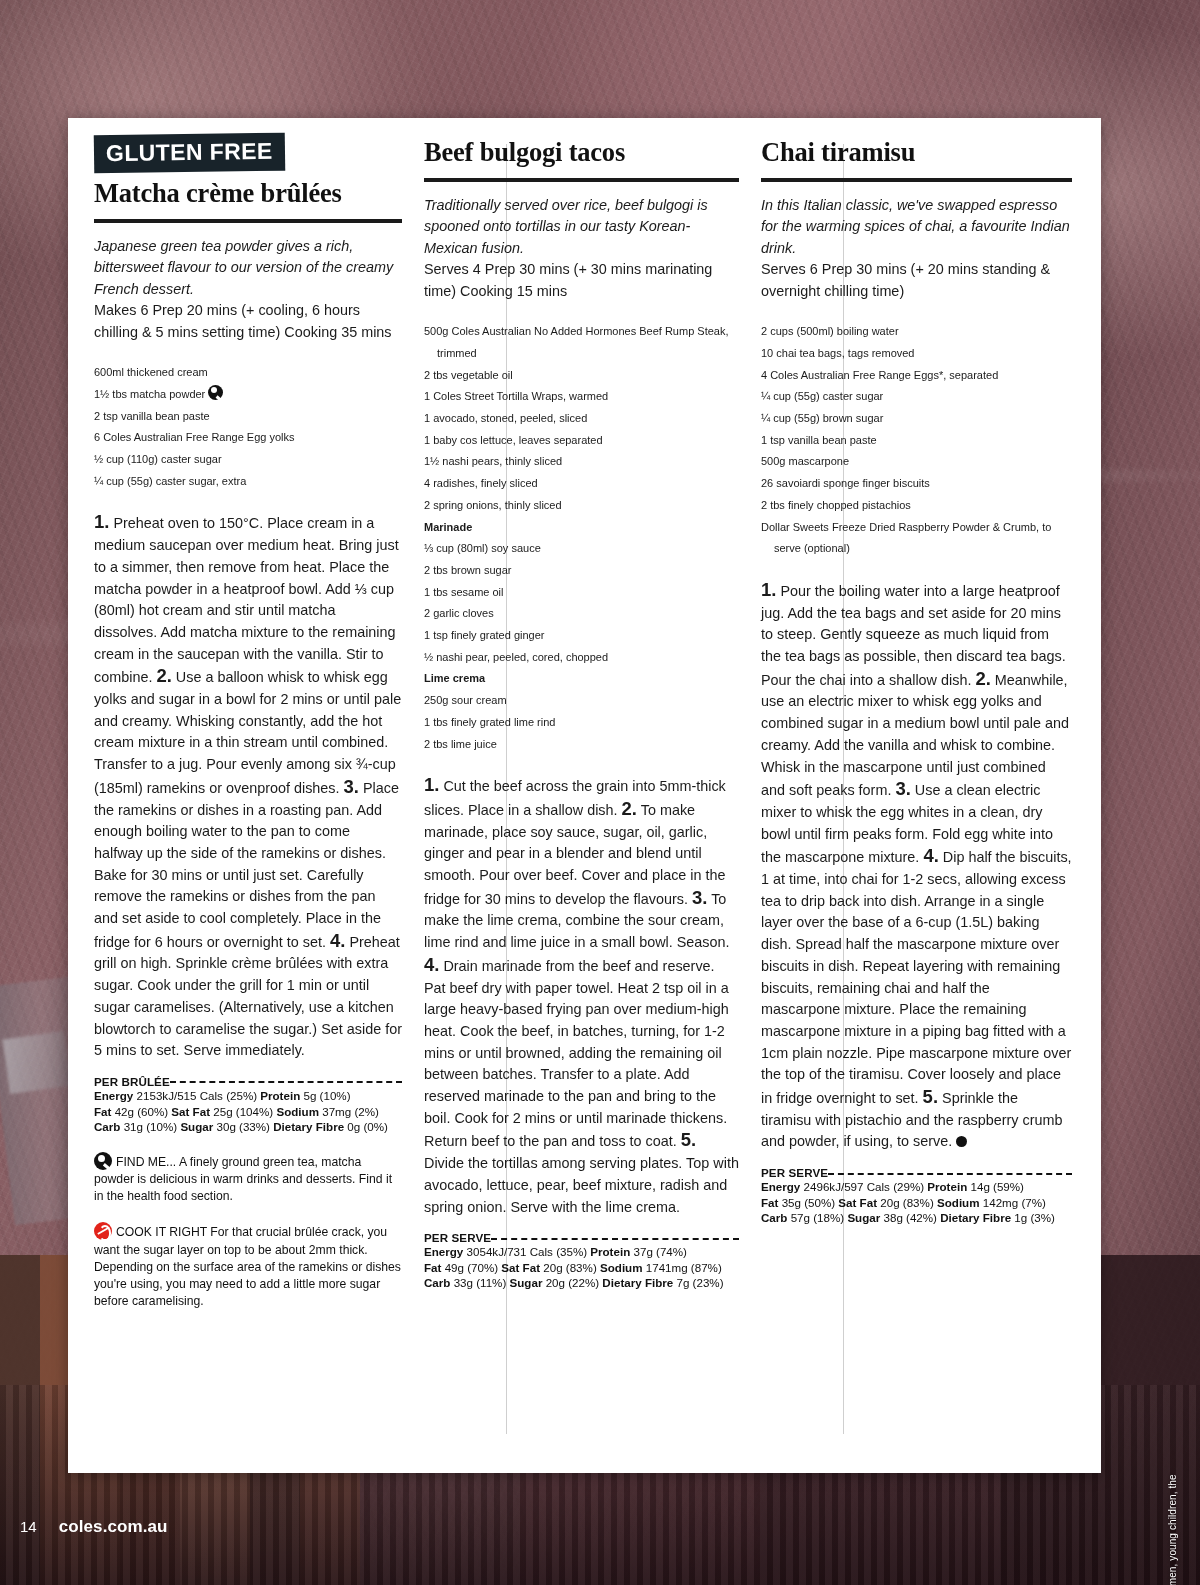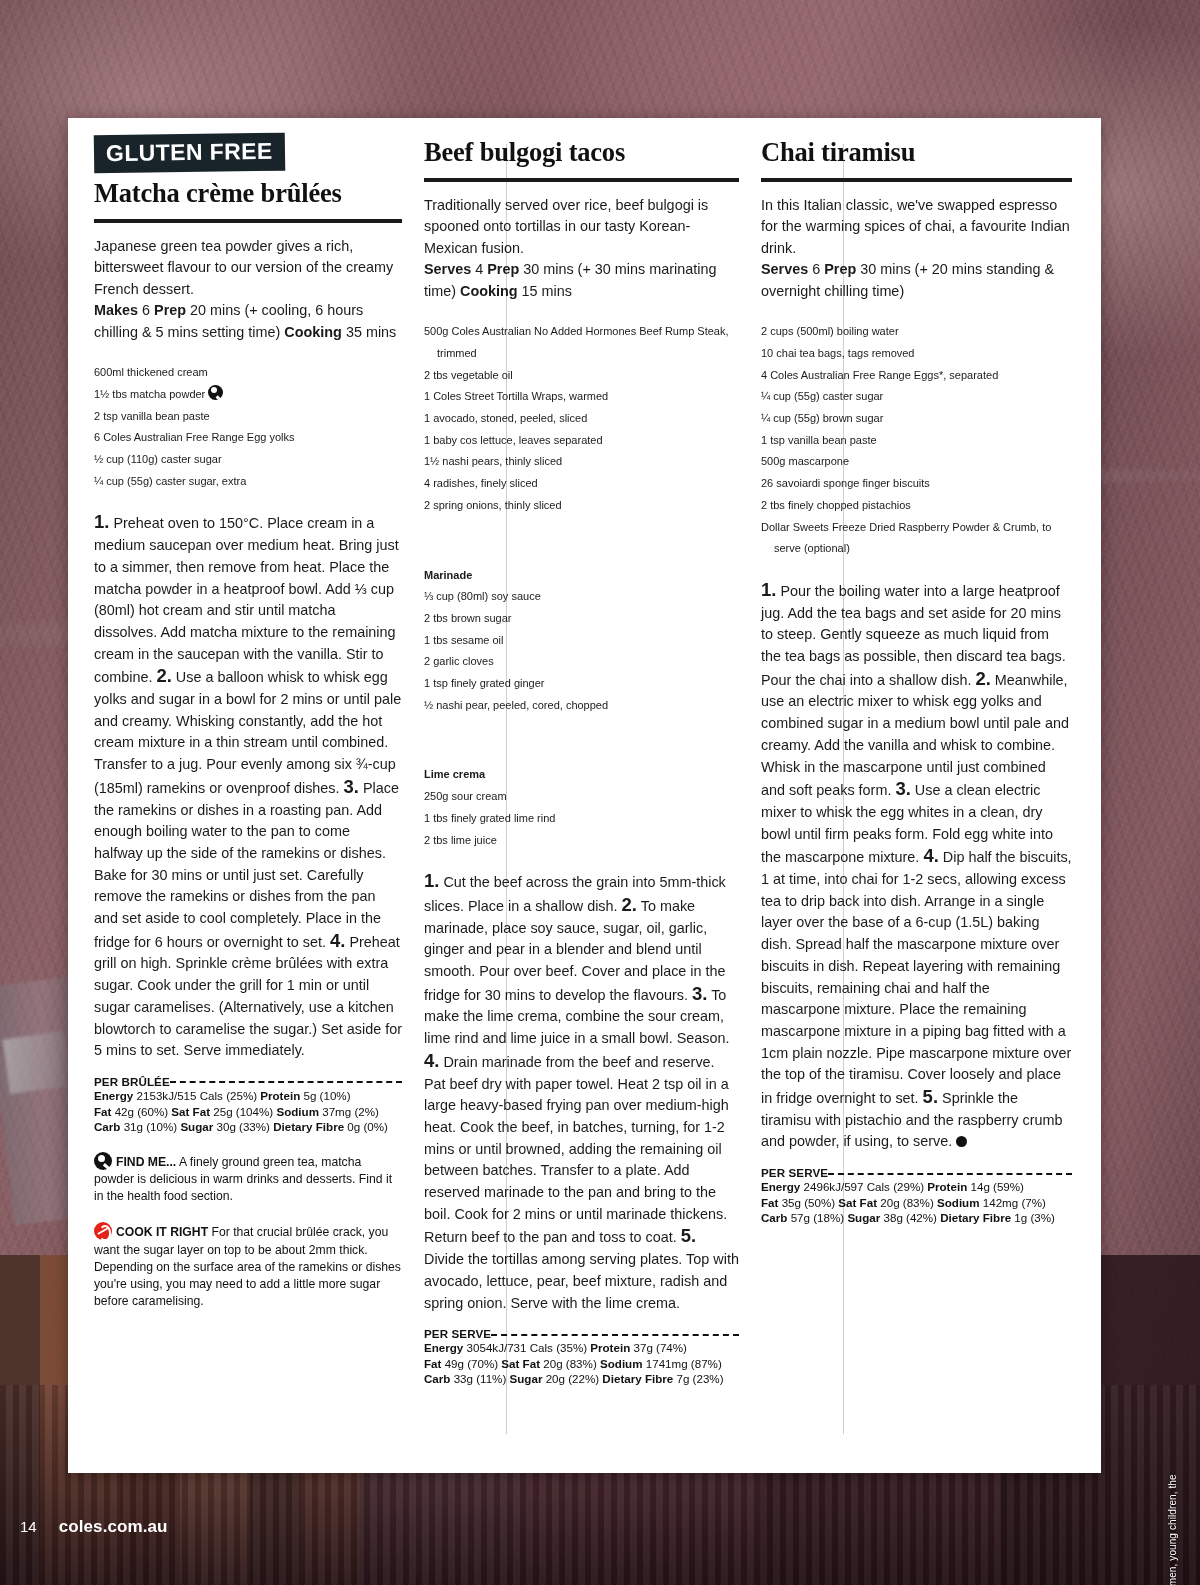--- a/index.html
+++ b/index.html
@@ -132,38 +132,39 @@
     margin-top: 4px;
   }
   .title-rule {
     height: 4px;
     background: #1a1a1a;
     margin: 10px 0 13px 0;
   }
 
   
   .intro {
+    font-style: italic;
     font-size: 14.4px;
     line-height: 21.5px;
     color: #1b1b1b;
   }
   .meta {
     font-size: 14.4px;
     line-height: 21.5px;
     color: #1b1b1b;
   }
-  .meta b { font-weight: 700; }
+  .meta b { font-weight: 400; }
   .ingredients {
     margin-top: 19px;
     font-size: 11px;
     line-height: 21.7px;
     color: #1b1b1b;
   }
   .ing { text-indent: -13px; padding-left: 13px; }
-  .ing-sub { font-weight: 700; text-indent: 0; padding-left: 0; margin-top: 48px; }
+  .ing-sub { font-weight: 700; text-indent: 0; padding-left: 0; }
   .method {
     margin-top: 19px;
     font-size: 14.4px;
     line-height: 21.7px;
     color: #1b1b1b;
     text-align: left;
   }
   .method .n {
     font-weight: 700;
     font-size: 18.5px;
@@ -228,21 +229,21 @@
   }
   .nutri-lines b { font-weight: 700; }
 
   
   .callout {
     margin-top: 17px;
     font-size: 12.2px;
     line-height: 17.2px;
     color: #111;
   }
-  .callout b { font-weight: 700; }
+  .callout b { font-weight: 400; }
   .ico {
     display: inline-block;
     width: 18px; height: 18px;
     border-radius: 50%;
     vertical-align: -4px;
     margin-right: 4px;
     position: relative;
   }
   .ico-find { background: #111; }
   .ico-find::after {

